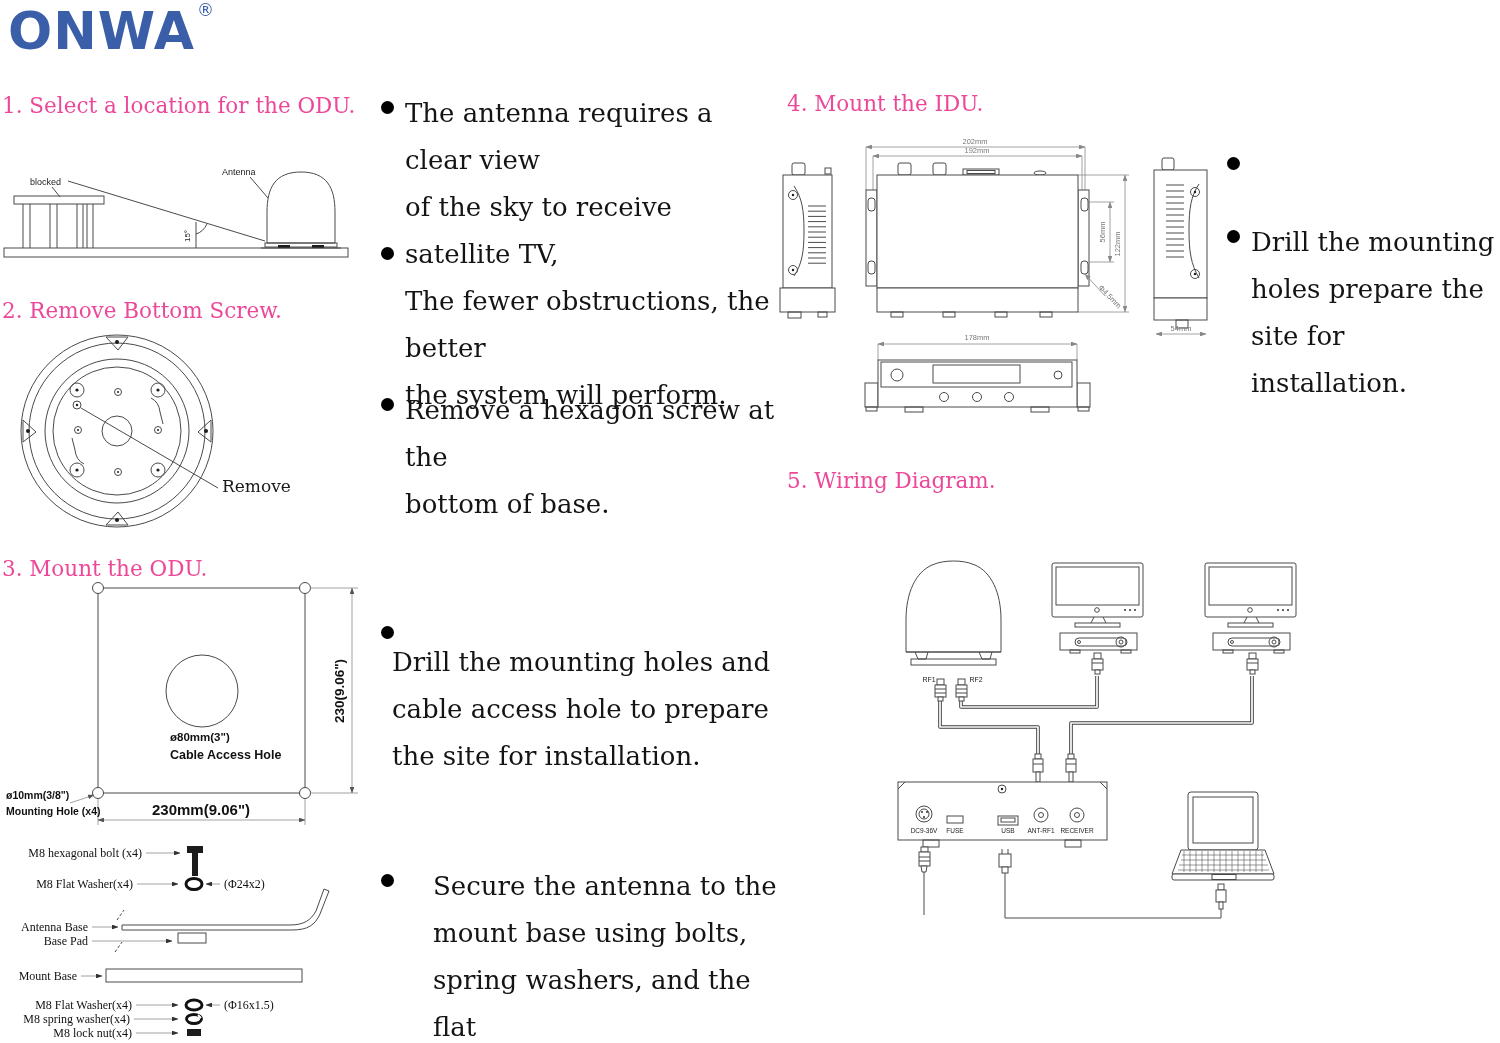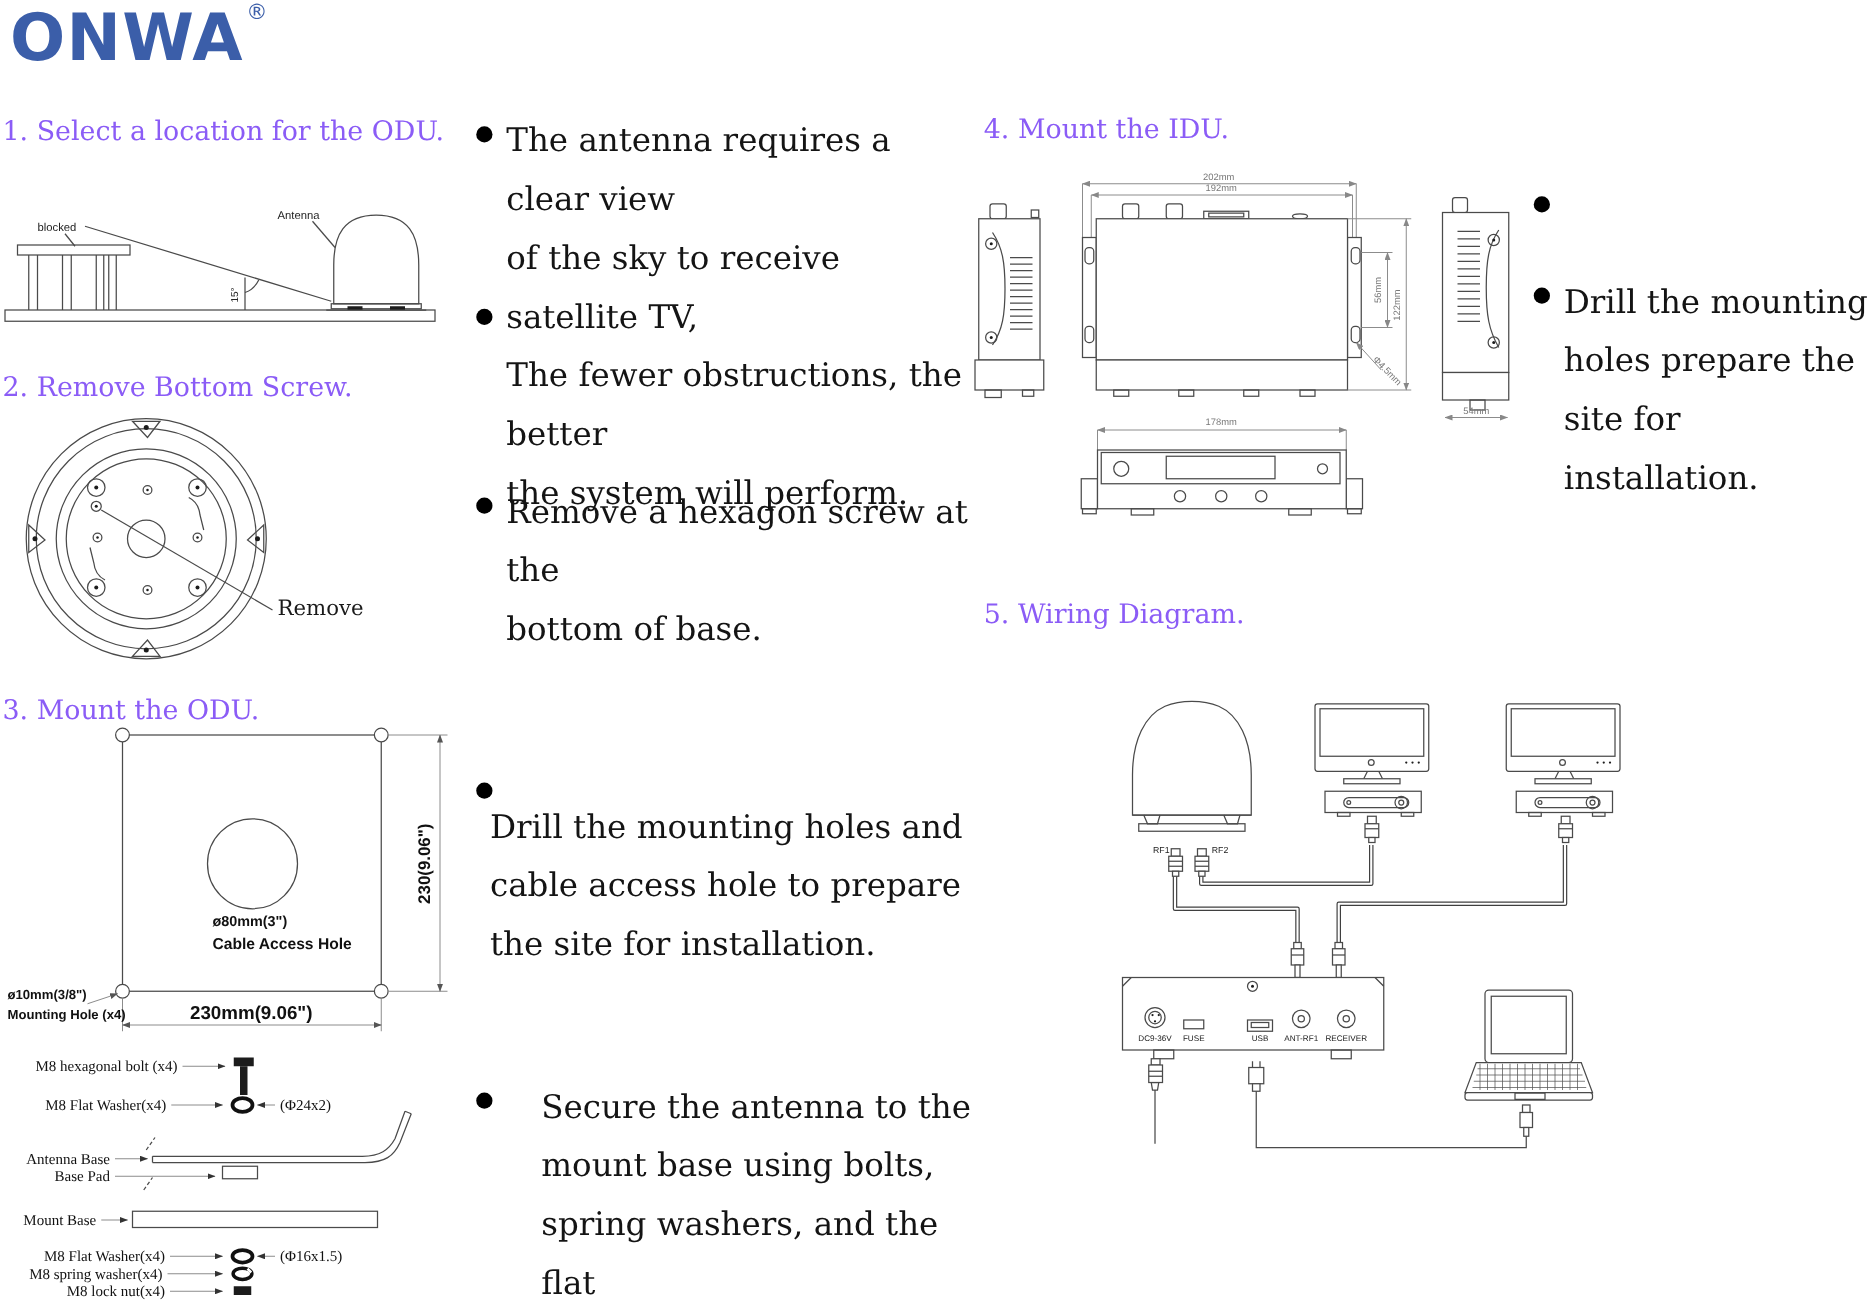--- a/index.html
+++ b/index.html
@@ -1,19 +1,19 @@
 <!DOCTYPE html>
 <html><head>
 <meta charset="utf-8">
 <style>
   html,body{margin:0;padding:0;}
   body{width:1500px;height:1043px;background:#ffffff;position:relative;overflow:hidden;
        font-family:"DejaVu Serif",serif;color:#141414;}
   .abs{position:absolute;}
-  .heading{font-size:21.5px;white-space:nowrap;color:#8b5cf6;}
+  .heading{font-size:21.5px;white-space:nowrap;color:#ec4899;}
   .logo{display:flex;align-items:flex-start;}
   .logo-word{font-family:"DejaVu Sans",sans-serif;font-weight:900;font-size:52px;line-height:58px;
              color:#3b5ea9;letter-spacing:1px;}
   .logo-reg{font-family:"DejaVu Sans",sans-serif;font-size:17px;color:#3b5ea9;margin-left:2px;margin-top:-2px;}
   .bullet{display:flex;align-items:flex-start;}
   .bullet .dot{width:13px;height:13px;border-radius:50%;background:#000;flex:none;margin-top:11px;}
   .bullet .txt{font-size:26px;line-height:47px;white-space:pre-line;margin-left:11px;}
   svg{position:absolute;overflow:visible;}
   .ln{stroke:#4a4a4a;stroke-width:1;fill:none;}
   .lnw{stroke:#4a4a4a;stroke-width:1;fill:#ffffff;}
@@ -31,21 +31,21 @@
 
 <div class="abs logo" style="left:8px;top:2px;">
   <span class="logo-word">ONWA</span>
   <span class="logo-reg">®</span>
 </div>
 
 <div class="abs heading" style="left:2px;top:93px;">1. Select a location for the ODU.</div>
 <div class="abs heading" style="left:2px;top:298px;">2. Remove Bottom Screw.</div>
 <div class="abs heading" style="left:2px;top:556px;">3. Mount the ODU.</div>
 <div class="abs heading" style="left:787px;top:91px;">4. Mount the IDU.</div>
-<div class="abs heading" style="left:787px;top:479px;">5. Wiring Diagram.</div>
+<div class="abs heading" style="left:787px;top:468px;">5. Wiring Diagram.</div>
 
 <div class="abs bullet" style="left:381px;top:90px;width:400px;">
   <span class="dot"></span>
   <span class="txt">The antenna requires a clear view
 of the sky to receive satellite TV,
 The fewer obstructions, the better
 the system will perform.</span>
 </div>
 <div class="abs bullet" style="left:381px;top:236px;width:400px;">
   <span class="dot"></span>

